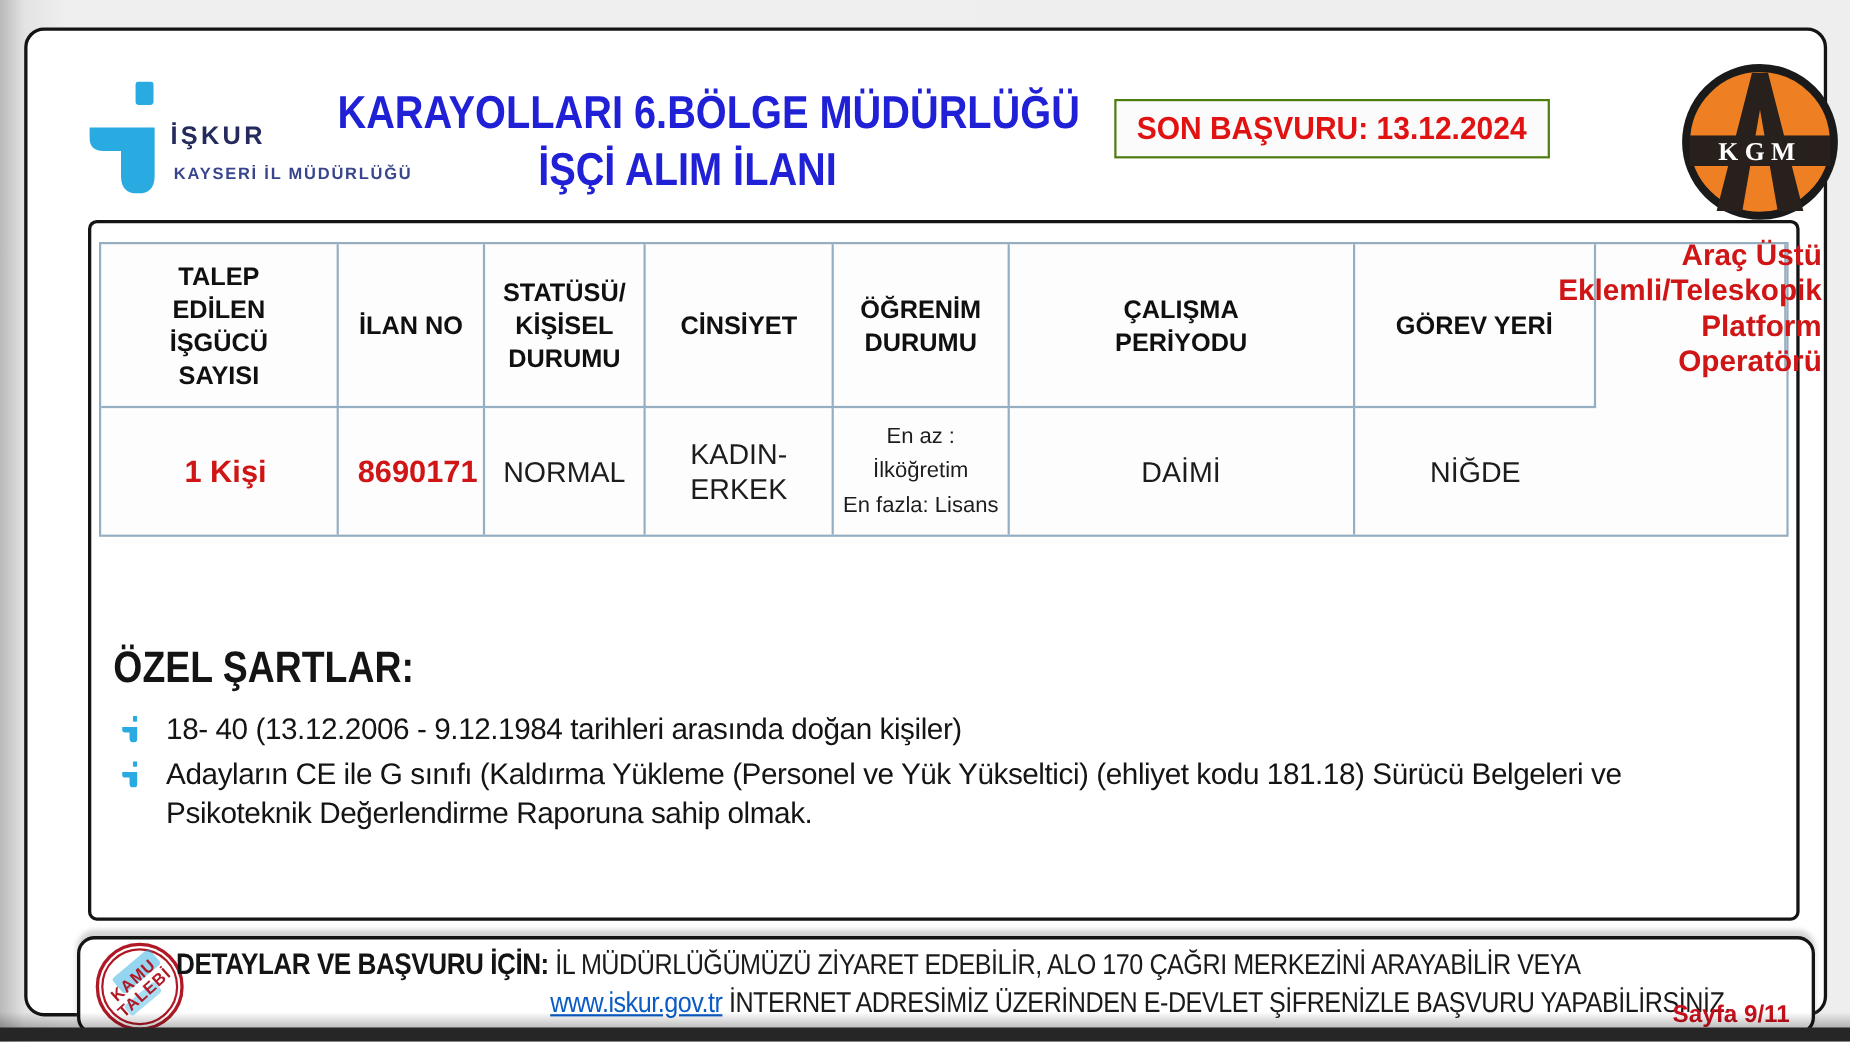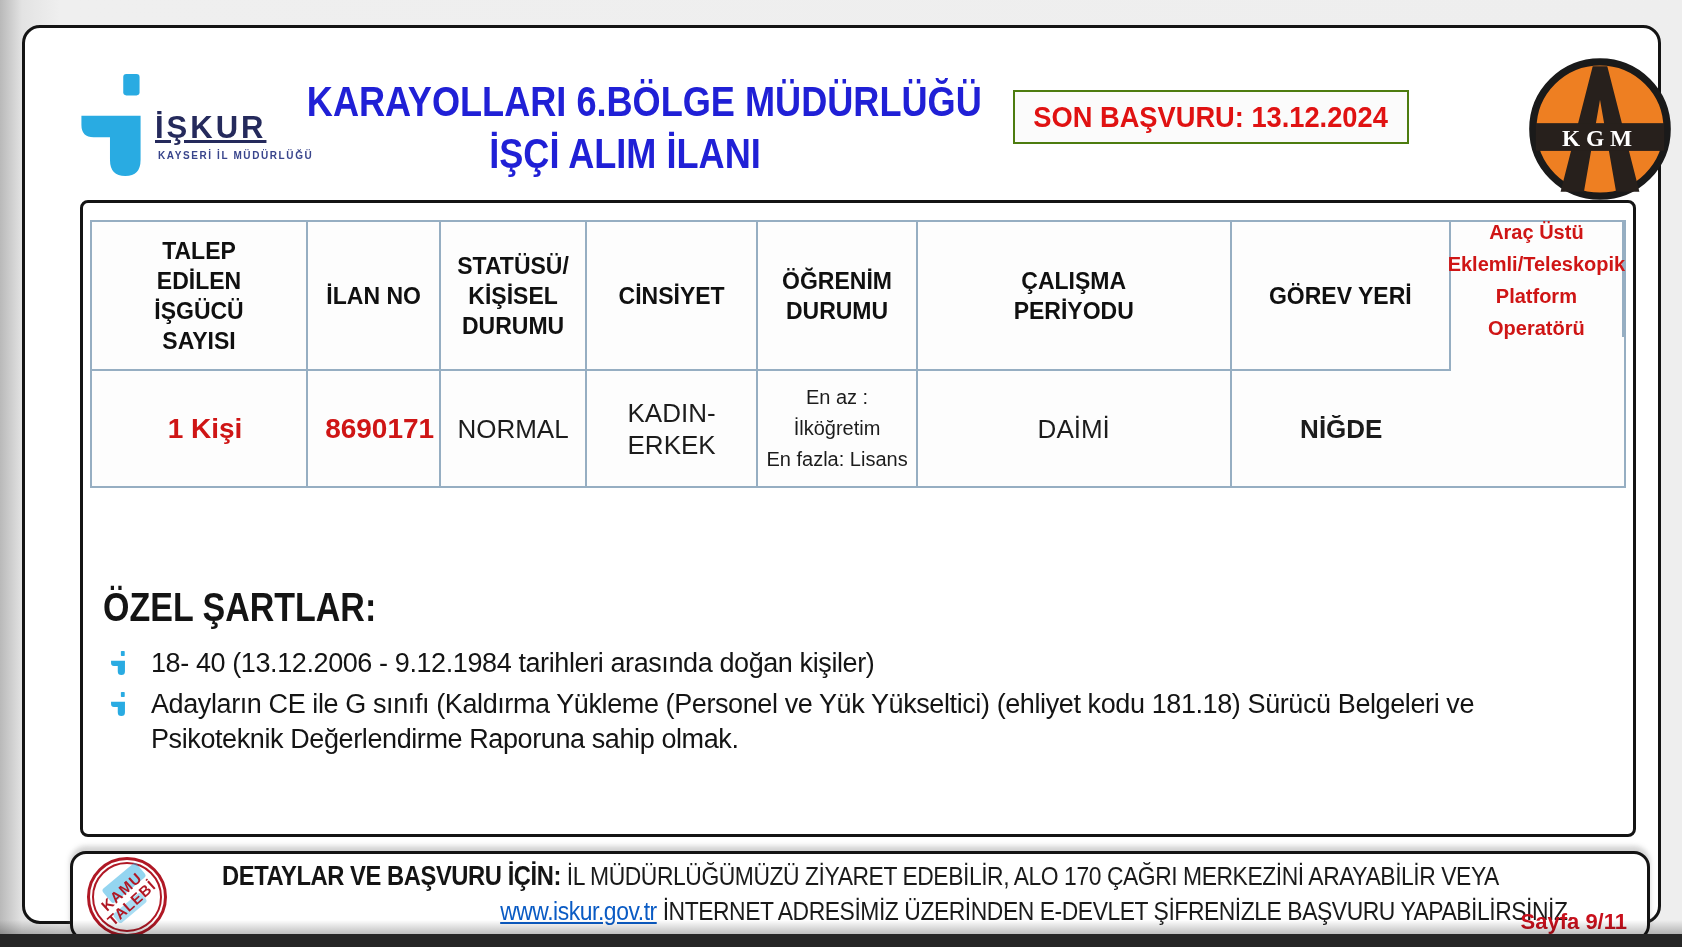--- a/index.html
+++ b/index.html
@@ -7,23 +7,23 @@
   .page {
     position:relative; width:1682px; height:947px; overflow:hidden;
     background:linear-gradient(90deg,#b9b9b9 0px,#e3e3e3 22px,#efefef 60px,#eeeeee 100%);
   }
   .card {
     position:absolute; left:22px; top:25px; width:1633px; height:893px;
     background:#ffffff; border:3px solid #141414; border-radius:18px;
   }
   
   .iskur-logo { position:absolute; left:56px; top:46px; }
-  .iskur-word { position:absolute; left:130px; top:82px; font-size:31px; font-weight:bold;
-    color:#252a5c; letter-spacing:3px;text-decoration:underline; }
-  .iskur-sub { position:absolute; left:133px; top:122px; font-size:10px; font-weight:bold;
+  .iskur-word { position:absolute; left:130px; top:82px; font-size:23px; font-weight:bold;
+    color:#252a5c; letter-spacing:3px; }
+  .iskur-sub { position:absolute; left:133px; top:122px; font-size:15px; font-weight:bold;
     color:#39458c; letter-spacing:1.6px; }
   .title-block { position:absolute; left:230px; top:48px; width:740px; text-align:center;
     color:#2020d6; font-weight:bold; line-height:52px; }
   .title-line { display:block; font-size:42px; transform:scaleX(0.86); transform-origin:center; white-space:nowrap; }
   .deadline-box { position:absolute; left:988px; top:62px; width:392px; height:50px;
     border:2px solid #4d7c0f; background:#fbfbfb; display:flex; align-items:center; justify-content:center; }
   .deadline-text { color:#e01212; font-weight:bold; font-size:29px; white-space:nowrap;
     transform:scaleX(0.94); }
   .kgm-logo { position:absolute; left:1502px; top:28px; width:146px; height:146px; }
   
@@ -31,35 +31,35 @@
     border:3px solid #141414; border-radius:8px; background:#fff; }
   .jobtable { position:absolute; left:7px; top:17px; width:1532px;
     display:grid; grid-template-columns:14.1% 8.7% 9.5% 11.2% 10.4% 20.5% 14.3% 11.3%;
     border:2px solid #96aec2; background:#fdfdfd; }
   .jt-head, .jt-cell { display:flex; flex-direction:column; align-items:center; justify-content:center;
     text-align:center; border-right:2px solid #96aec2; padding:2px 4px; box-sizing:border-box; }
   .jt-head:last-child, .jt-cell:last-child { border-right:none; }
   .jt-head { height:149px; font-weight:bold; font-size:23px; color:#101010; white-space:pre-line; line-height:30px;
     border-bottom:2px solid #96aec2; }
   .jt-cell { height:115px; font-size:26px; color:#1c1c1c; line-height:32px; }
-  .red-cell { color:#cf1515; font-weight:bold; font-size:20px; }
+  .red-cell { color:#cf1515; font-weight:bold; font-size:27px;text-align:right; }
   .red-big { color:#cf1515; font-weight:bold; font-size:28px;padding-left:16px; }
-  .bold-cell { font-weight:bold; }
+  .bold-cell { font-weight:normal; }
   .edu-line { font-size:20px; line-height:31px; }
   .conditions { position:absolute; left:20px; top:382px; width:1460px; color:#141414; }
   .cond-heading { font-size:40px; font-weight:bold; transform:scaleX(0.85); transform-origin:left center;
     white-space:nowrap; margin-bottom:16px; letter-spacing:0px; }
   .bullet { display:flex; align-items:flex-start; margin-bottom:6px; }
   .bullet-icon { flex:0 0 40px; padding-top:5px; padding-left:8px; }
   .bullet-text { font-size:27px; line-height:35px; letter-spacing:-0.4px; }
   
   .footer-box { position:absolute; left:45px; top:823px; width:1574px; height:84px;
     border:3px solid #141414; border-radius:16px; background:#fff;
     box-shadow:0 -5px 5px rgba(130,130,130,0.35); }
-  .footer-line1 { position:absolute; top:7px; left:0; width:100%; text-align:center; white-space:nowrap; }
+  .footer-line1 { position:absolute; top:7px; left:0; width:100%; text-align:left; white-space:nowrap; }
   .footer-line2 { position:absolute; top:42px; left:0; width:100%; text-align:right; white-space:nowrap; }
   .f-scale { display:inline-block; transform:scaleX(0.88); transform-origin:center; white-space:nowrap; }
   .f-bold { font-weight:bold; font-size:27px; color:#141414; letter-spacing:-0.5px; }
   .f-reg { font-size:26px; color:#1a1a1a; letter-spacing:-0.5px; }
   .f-link { font-size:26px; color:#0a5bc4; text-decoration:underline; letter-spacing:-0.5px; }
   .page-num { position:absolute; right:20px; bottom:3px; color:#c8101c; font-weight:bold; font-size:22px; }
   .stamp { position:absolute; left:14px; top:3px; width:74px; height:74px; border-radius:50%;
     border:3px solid #b01825; display:flex; align-items:center; justify-content:center; background:#fff; }
   .stamp-ring { position:absolute; inset:2px; border-radius:50%; border:2px solid #b01825; }
   .stamp-mark { position:absolute; left:12px; top:14px; width:44px; height:18px; background:rgba(41,171,226,0.5);

